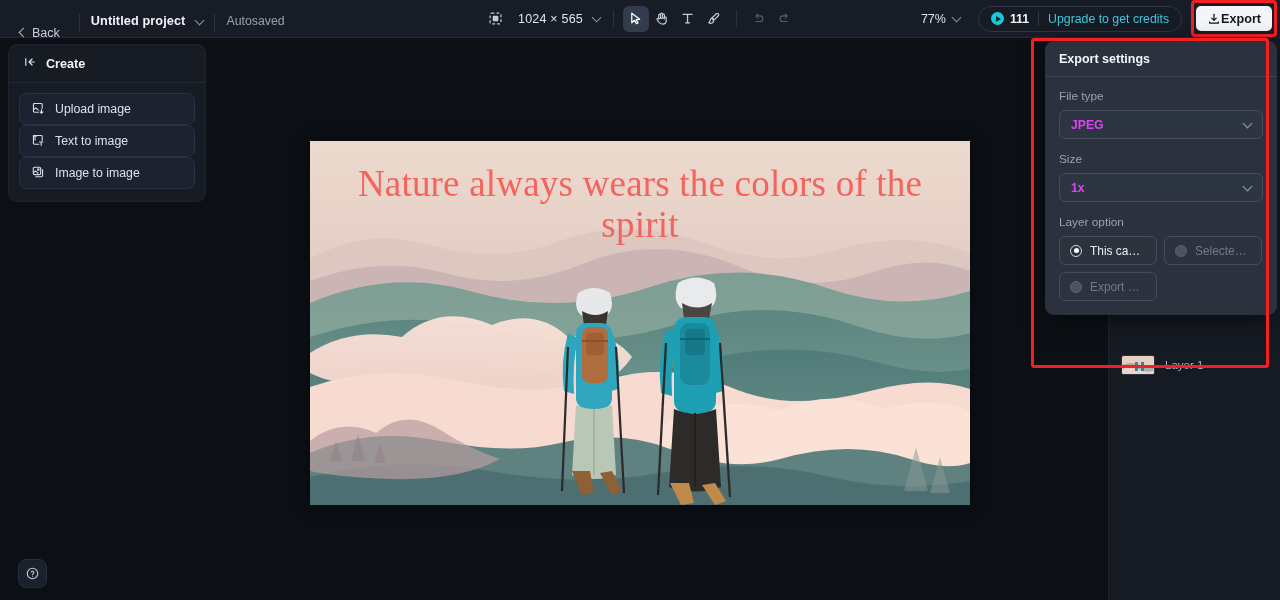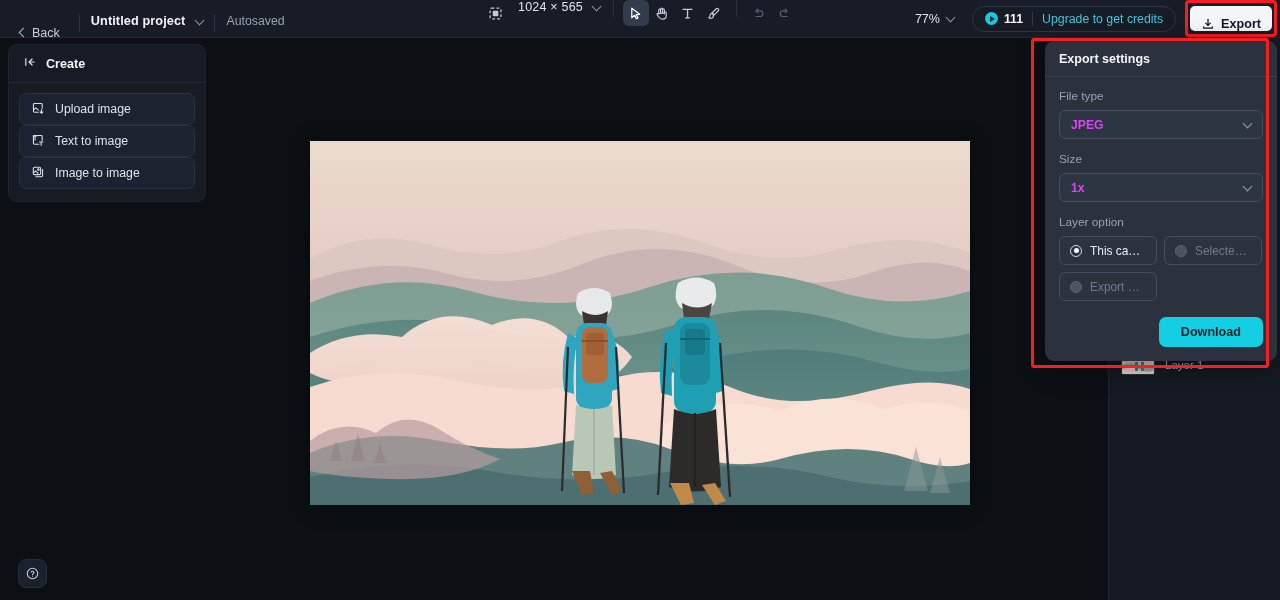--- a/index.html
+++ b/index.html
@@ -27,21 +27,21 @@
   }
   .chev-l { width:7px; height:7px; border-left:1.4px solid #aeb6c4; border-bottom:1.4px solid #aeb6c4; transform:rotate(45deg); margin-top:0px; }
   .vdiv { width:1px; height:18px; background:#2c3444; margin:0 11px; }
   .proj-name { font-size:12.7px; font-weight:bold; color:#f2f4f8; letter-spacing:.1px; }
   .chev-d { width:7px; height:7px; border-right:1.4px solid #8b94a5; border-bottom:1.4px solid #8b94a5; transform:rotate(45deg); margin-top:-3px; }
   .proj-caret { margin-left:11px; cursor:pointer; display:flex; align-items:center; height:16px;}
   .autosaved { font-size:12.3px; color:#98a0b0; }
 
   .tb-center {
     position:absolute; left:50%; transform:translateX(-50%);
-    display:flex; align-items:flex-start; height:100%;
+    display:flex; align-items:center; height:100%;
   }
   .icon-btn {
     width:26px; height:26px; border-radius:6px;
     display:flex; align-items:center; justify-content:center;
     cursor:pointer; color:#c4cbd8;
   }
   .icon-btn.active { background:#333c4d; color:#ffffff; }
   .icon-btn.dim { color:#555e6e; }
   .dims { font-size:12.5px; color:#dfe4ec; margin:0 2px 0 10px; letter-spacing:.2px; }
   .dims-caret { margin-left:8px; margin-right:4px; cursor:pointer; display:flex; align-items:center; height:16px; }
@@ -67,21 +67,21 @@
   .credit-num { font-size:12.3px; font-weight:bold; color:#f0f3f8; }
   .pill-div { width:1px; height:14px; background:#303a4c; margin:0 9px; }
   .upgrade { font-size:12.3px; color:#3ec8e0; cursor:pointer; }
 
   .export-wrap { position:relative; margin-left:14px; }
   .export-hl {
     position:absolute; left:-5px; top:-6px; right:-5px; bottom:-6px;
     border:3px solid #f51f22; border-radius:4px; pointer-events:none;
   }
   .export-btn {
-    display:flex; align-items:flex-end; gap:6px;
+    display:flex; align-items:center; 
     background:#f3f5f8; color:#11161f;
     font-size:12.6px; font-weight:bold;
     height:25px; padding:0 11px; border-radius:5px; cursor:pointer;
   }
 
   
   .leftpanel {
     position:absolute; left:8px; top:44px; width:198px;
     background:#161b24; border-radius:9px;
     border:1px solid #1d2430;
@@ -389,20 +389,21 @@
           <path d="M370 198 h30" stroke="#0f6575" stroke-width="2" fill="none"></path>
           <path d="M364 268 q21 9 42 0 l5 78 q-26 9 -52 0z" fill="#2d2b29"></path>
           <path d="M385 272 v74" stroke="#232120" stroke-width="2"></path>
           <path d="M360 342 l11 22 13 -2 -5 -20z" fill="#c08a4a"></path>
           <path d="M392 344 l13 20 11 -4 -11 -18z" fill="#c08a4a"></path>
           <path d="M356 202 l-8 152" stroke="#2b2b2b" stroke-width="2.3" fill="none"></path>
           <path d="M410 202 l10 154" stroke="#2b2b2b" stroke-width="2.3" fill="none"></path>
         </g>
       </svg>
 
+      <div class="art-text">Nature always wears the colors of the spirit</div>
     </div>
   </div>
 
   <div class="leftpanel">
     <div class="lp-head">
       <span>
         <svg width="14" height="14" viewBox="0 0 16 16" fill="none" stroke="#dfe4ec" stroke-width="1.35" stroke-linecap="round" stroke-linejoin="round">
           <path d="M10.4 4.6 7 8l3.4 3.4"></path>
             <path d="M3.2 4.2v7.6"></path>
             <path d="M12.8 8H7.2"></path>
@@ -484,21 +485,18 @@
         <div class="opt-btn disabled">
           <span class="radio off"></span>
           <span class="opt-label">Selected l...</span>
         </div>
         <div class="opt-btn disabled">
           <span class="radio off"></span>
           <span class="opt-label">Export all ...</span>
         </div>
       </div>
 
-      <div class="dl-row">
-        <div class="dl-btn">Download</div>
-      </div>
 
     </div>
   </div>
   <div class="exp-hl"></div>
 
 </div>
 
 </body></html>

